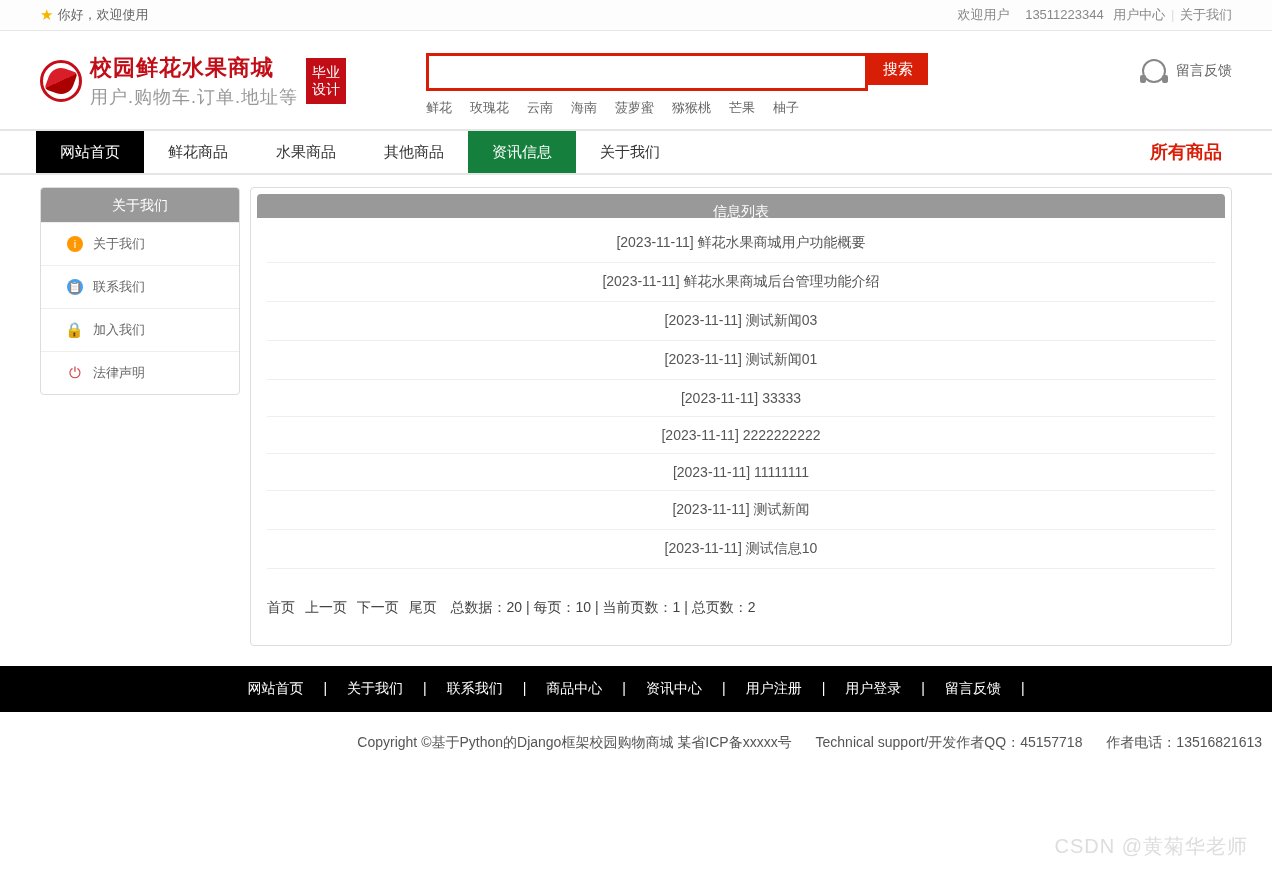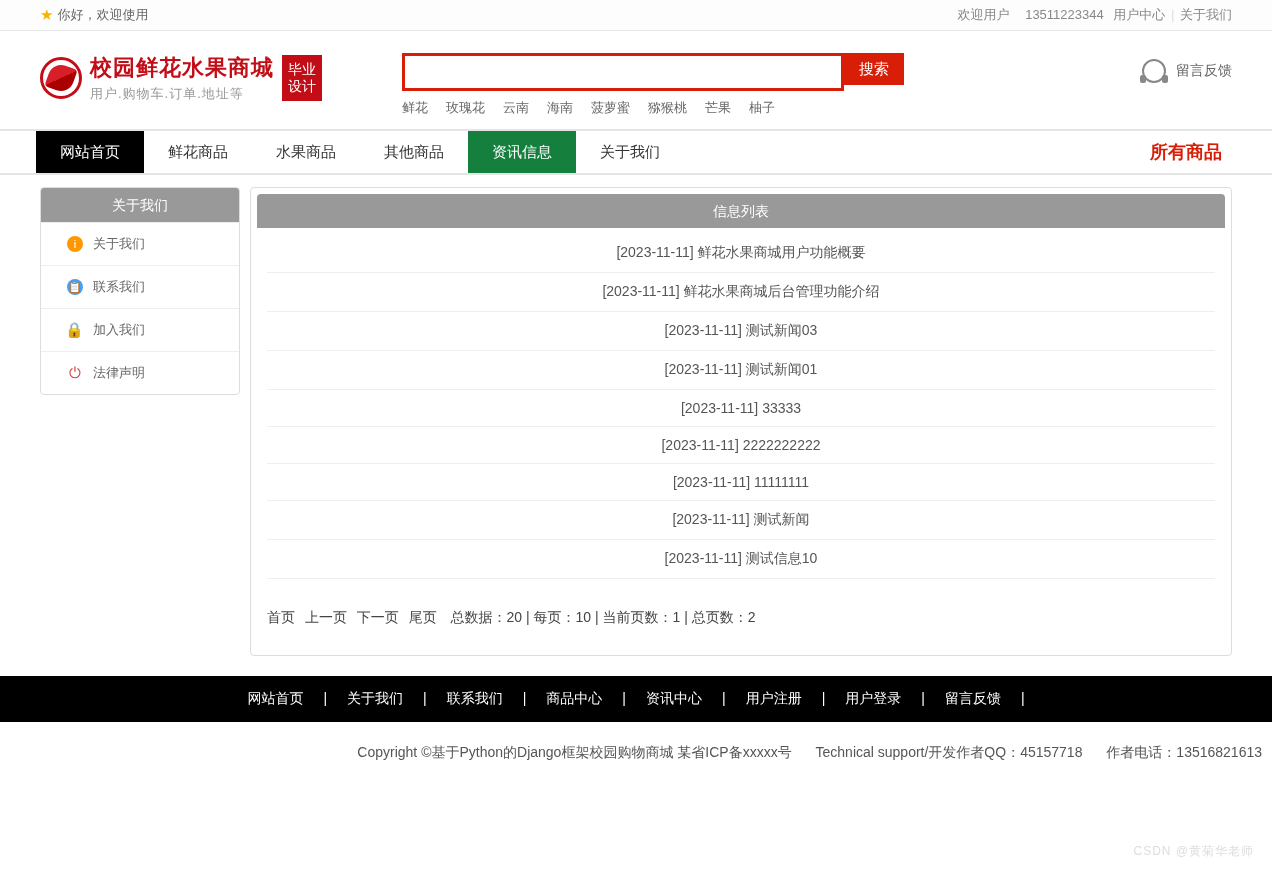--- a/index.html
+++ b/index.html
@@ -16,21 +16,21 @@
     .topbar-right span { padding: 0 6px; }
     .topbar-sep { color: #ddd; padding: 0 2px !important; }
     
     
     .header { max-width: 1200px; margin: 0 auto; padding: 22px 4px 12px; display: flex; align-items: flex-start; gap: 80px; }
     .logo-block { display: flex; align-items: center; gap: 8px; }
     .logo-circle { width: 42px; height: 42px; border-radius: 50%; border: 3px solid #c40d17; position: relative; display: flex; align-items: center; justify-content: center; }
     .logo-circle::before { content: ""; width: 26px; height: 26px; background: linear-gradient(135deg, #d81e28 50%, #a00 50%); border-radius: 50% 4px 50% 4px; transform: rotate(20deg); }
     .logo-texts { }
     .logo-title { color: #c20c16; font-size: 22px; font-weight: bold; letter-spacing: 1px; }
-    .logo-sub { color: #999; font-size: 13px; letter-spacing: 1px; margin-top: 2px; }
+    .logo-sub { color: #999; font-size: 18px; letter-spacing: 1px; margin-top: 2px; }
     .logo-badge { background: #c20c16; color: #fff; font-size: 14px; padding: 6px 6px; line-height: 1.2; text-align: center; }
     
     .search-block { flex: 0 0 auto; }
     .search-row { display: flex; }
     .search-input { width: 442px; height: 38px; border: 3px solid #d81e06; padding: 0 8px; font-size: 14px; outline: none; }
     .search-btn { width: 60px; height: 32px; background: #d81e06; color: #fff; border: none; font-size: 15px; cursor: pointer; }
     .search-hints { margin-top: 8px; display: flex; gap: 18px; color: #666; font-size: 13px; }
     
     .feedback-block { margin-left: auto; display: flex; align-items: center; gap: 10px; padding-top: 6px; }
     .headset-icon { width: 24px; height: 24px; border: 2px solid #888; border-radius: 50%; position: relative; }
@@ -55,35 +55,35 @@
     .side-head { background: #999; color: #fff; text-align: center; height: 34px; line-height: 34px; font-size: 14px; }
     .side-item { display: flex; align-items: center; gap: 10px; padding: 12px 26px; border-top: 1px solid #eee; color: #666; cursor: pointer; }
     .side-item:first-of-type { border-top: none; }
     .side-icon { width: 16px; height: 16px; border-radius: 50%; display: inline-flex; align-items: center; justify-content: center; font-size: 11px; color: #fff; }
     .ic-orange { background: #ff9800; }
     .ic-blue { background: #4a9eef; }
     .ic-power { color: #d84340; background: none; font-size: 15px; }
     
     
     .content { flex: 1; border: 1px solid #ddd; border-radius: 4px; padding: 0 0 20px; }
-    .content-head { background: #999; color: #fff; text-align: center; height: 34px; line-height: 34px; font-size: 14px; border-radius: 4px 4px 0 0; margin: 6px 6px 0; }
+    .content-head { background: #999; color: #fff; text-align: center; height: 24px; line-height: 34px; font-size: 14px; border-radius: 4px 4px 0 0; margin: 6px 6px 0; }
     .list { padding: 6px 16px 0; }
     .list-row { padding: 10px 4px; border-bottom: 1px solid #eee; color: #555; font-size: 14px; cursor: pointer; text-align: center; }
     .pager { padding: 30px 16px 8px; color: #444; font-size: 14px; }
     .pager a { margin-right: 6px; }
     
     
     .foot-nav { background: #000; color: #fff; text-align: center; padding: 14px 0; margin-top: 20px; font-size: 14px; }
     .foot-nav span { padding: 0 10px; }
     .foot-sep { color: #fff; }
     
     .foot-info { text-align: right; color: #555; padding: 22px 0; font-size: 14px; }
     .foot-info span { margin: 0 10px; }
     
-    .watermark { position: fixed; right: 18px; bottom: 12px; color: #ddd; font-size: 12px; letter-spacing: 1px; pointer-events: none; }
+    .watermark { position: fixed; right: 24px; bottom: 12px; color: #ddd; font-size: 20px; letter-spacing: 1px; pointer-events: none; }
   </style>
 </head>
 <body>
 
 <div class="topbar">
   <div class="topbar-inner">
     <div class="topbar-left">
       <span class="star">★</span>
       <span class="topbar-text">你好，欢迎使用</span>
     </div>

